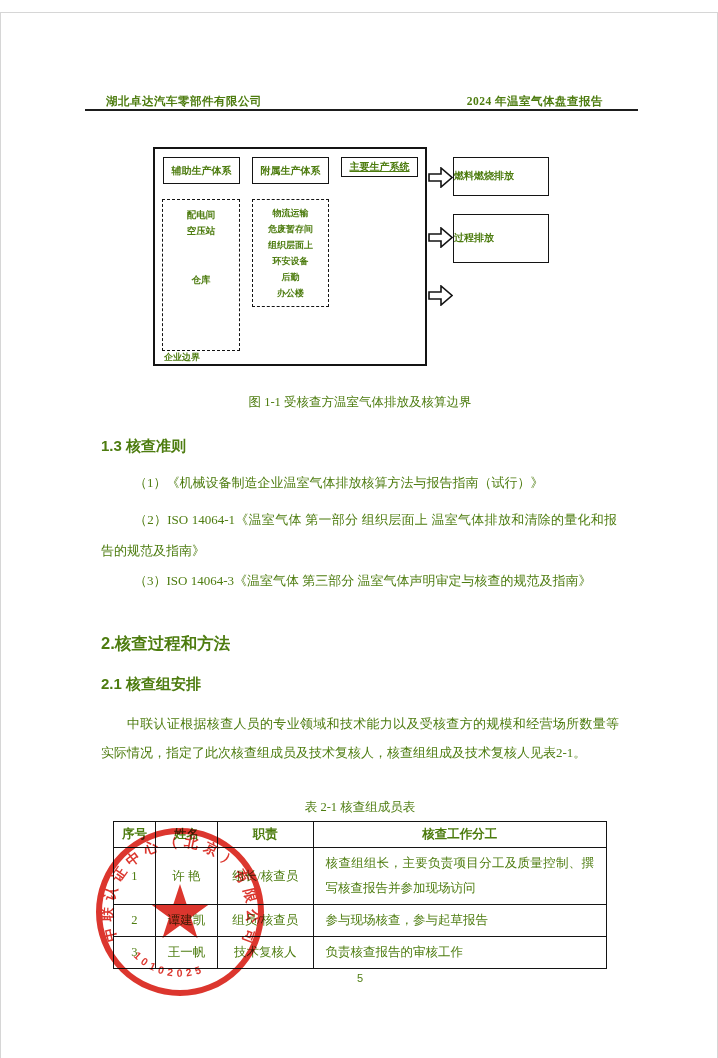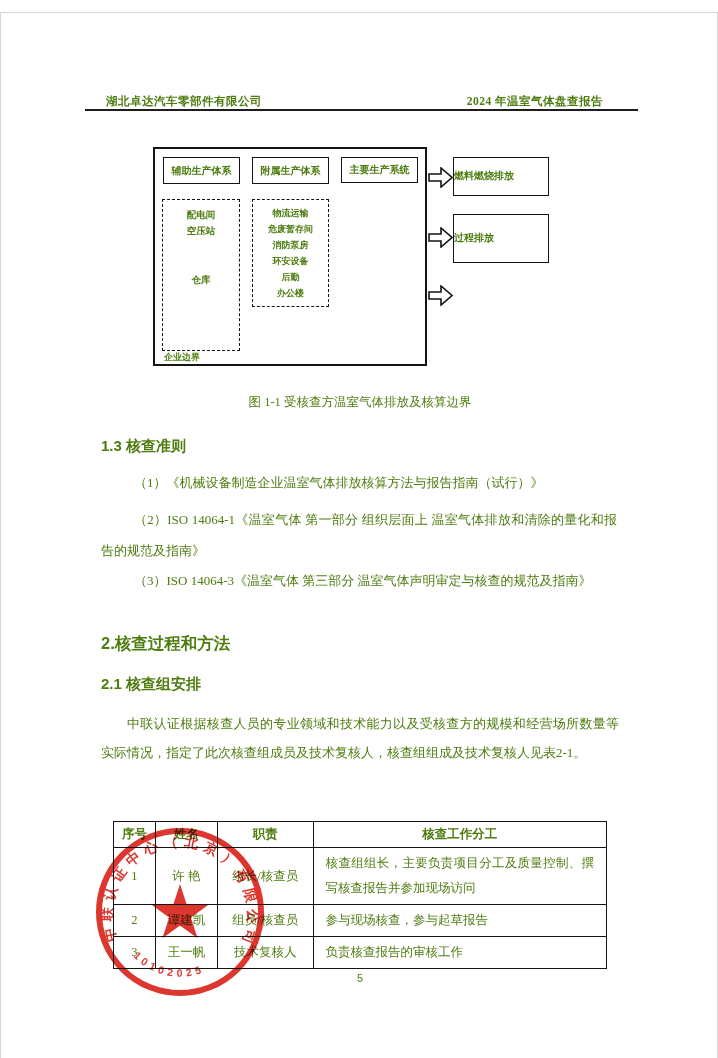--- a/index.html
+++ b/index.html
@@ -25,21 +25,21 @@
   
   .outer-box { left: 152px; top: 134px; width: 274px; height: 219px; border: 2px solid #141414; background: #fff; }
   .sysbox {
     border: 1.5px solid #141414; background: #fff;
     font-family: "Liberation Sans", sans-serif;
     font-weight: bold; font-size: 10px; text-align: center;
     display: flex; align-items: center; justify-content: center;
   }
   .hd1 { left: 162px; top: 144px; width: 77px; height: 27px; }
   .hd2 { left: 251px; top: 144px; width: 77px; height: 27px; }
-  .hd3 { left: 340px; top: 144px; width: 77px; height: 26px; }
+  .hd3 { left: 340px; top: 144px; width: 77px; height: 20px; text-decoration: underline; }
   .dashbox {
     border: 1.5px dashed #141414; background: #fff;
     font-family: "Liberation Sans", sans-serif;
     font-weight: bold; text-align: center;
   }
   .db1 { left: 161px; top: 186px; width: 78px; height: 152px; font-size: 9.5px; padding-top: 7px; }
   .db1 .ln { line-height: 16px; }
   .db1 .gap { margin-top: 33px; }
   .db2 { left: 251px; top: 186px; width: 77px; height: 108px; font-size: 9px; padding-top: 5px; }
   .db2 .ln { line-height: 16px; text-align: center; }
@@ -103,21 +103,21 @@
 
   <div class="abs dashbox db1">
     <div class="ln">配电间</div>
     <div class="ln">空压站</div>
     <div class="ln gap">仓库</div>
   </div>
 
   <div class="abs dashbox db2">
     <div class="ln">物流运输</div>
     <div class="ln">危废暂存间</div>
-    <div class="ln">消防泵房</div>
+    <div class="ln">组织层面上</div>
     <div class="ln">环安设备</div>
     <div class="ln">后勤</div>
     <div class="ln">办公楼</div>
   </div>
 
 
   <div class="abs boundary">企业边界</div>
 
   <svg class="abs arrow-ico ar1" viewBox="0 0 25 21">
     <polygon points="1,7 13,7 13,1 24,10.5 13,20 13,14 1,14" fill="#ffffff" stroke="#141414" stroke-width="1.6"></polygon>
@@ -139,20 +139,21 @@
   <div class="abs caption">图 1-1  受核查方温室气体排放及核算边界</div>
 
   <div class="abs h13">1.3 核查准则</div>
   <div class="abs crit1">（1）《机械设备制造企业温室气体排放核算方法与报告指南（试行）》</div>
   <div class="abs crit2">（2）ISO 14064-1《温室气体 第一部分 组织层面上 温室气体排放和清除的量化和报告的规范及指南》</div>
   <div class="abs crit3">（3）ISO 14064-3《温室气体 第三部分 温室气体声明审定与核查的规范及指南》</div>
 
   <div class="abs h2">2.核查过程和方法</div>
   <div class="abs h21">2.1 核查组安排</div>
   <div class="abs para">中联认证根据核查人员的专业领域和技术能力以及受核查方的规模和经营场所数量等实际情况，指定了此次核查组成员及技术复核人，核查组组成及技术复核人见表2-1。</div>
+  <div class="abs tbl-title">表 2-1 核查组成员表</div>
 
   <table class="abs team-table">
     <tbody>
         <tr>
       <th class="col-no">序号</th>
       <th class="col-name">姓名</th>
       <th class="col-role">职责</th>
       <th class="col-task">核查工作分工</th>
     </tr>
     <tr class="row-tall">

